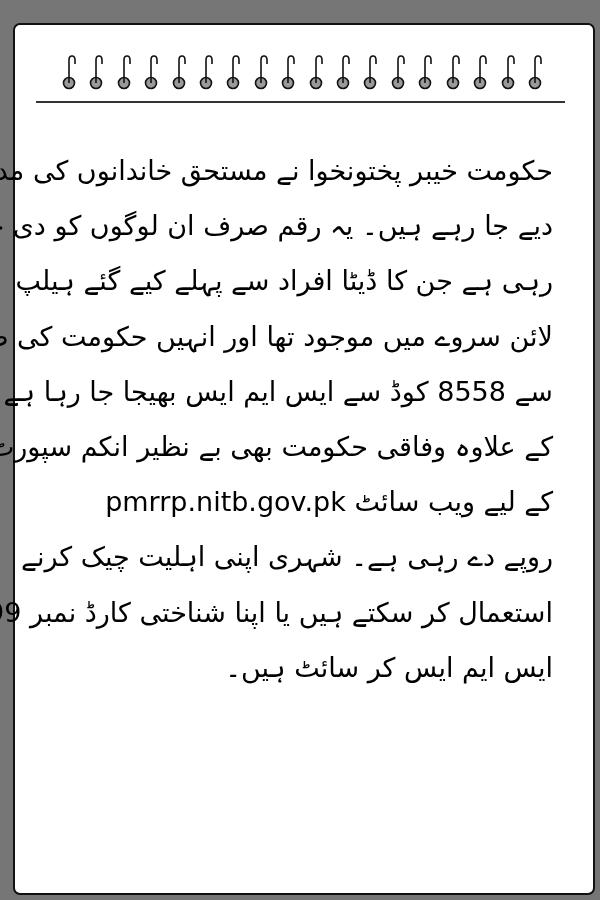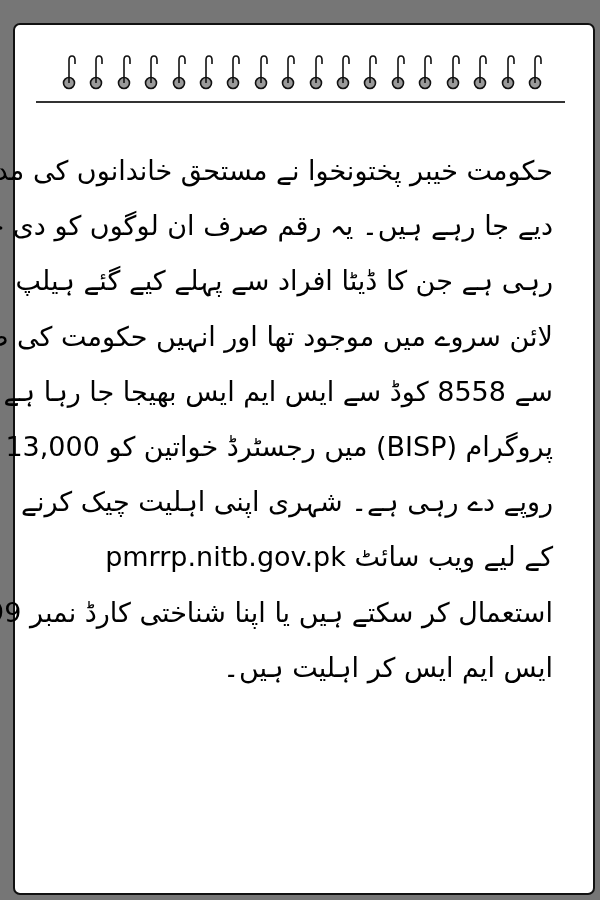--- a/index.html
+++ b/index.html
@@ -195,19 +195,19 @@
       </div>
     </div>
   <div class="divider"></div>
 
   <div class="body-text">
     <span class="line">حکومت خیبر پختونخوا نے مستحق خاندانوں کی مدد کے</span>
     <span class="line">دیے جا رہے ہیں۔ یہ رقم صرف ان لوگوں کو دی جا</span>
     <span class="line">رہی ہے جن کا ڈیٹا افراد سے پہلے کیے گئے ہیلپ</span>
     <span class="line">لائن سروے میں موجود تھا اور انہیں حکومت کی طرف</span>
     <span class="line">سے 8558 کوڈ سے ایس ایم ایس بھیجا جا رہا ہے۔ اس</span>
-    <span class="line">پروگرام (BISP) میں رجسٹرڈ خواتین کو 13,000</span>
+    <span class="line">کے علاوہ وفاقی حکومت بھی بے نظیر انکم سپورٹ</span>
+    <span class="line">کے لیے ویب سائٹ pmrrp.nitb.gov.pk</span>
     <span class="line">روپے دے رہی ہے۔ شہری اپنی اہلیت چیک کرنے</span>
-    <span class="line">کے لیے ویب سائٹ pmrrp.nitb.gov.pk</span>
     <span class="line">استعمال کر سکتے ہیں یا اپنا شناختی کارڈ نمبر 9999 پر</span>
-    <span class="line">ایس ایم ایس کر اہلیت ہیں۔</span>
+    <span class="line">ایس ایم ایس کر سائٹ ہیں۔</span>
   </div>
 </div>
 
 </body></html>

